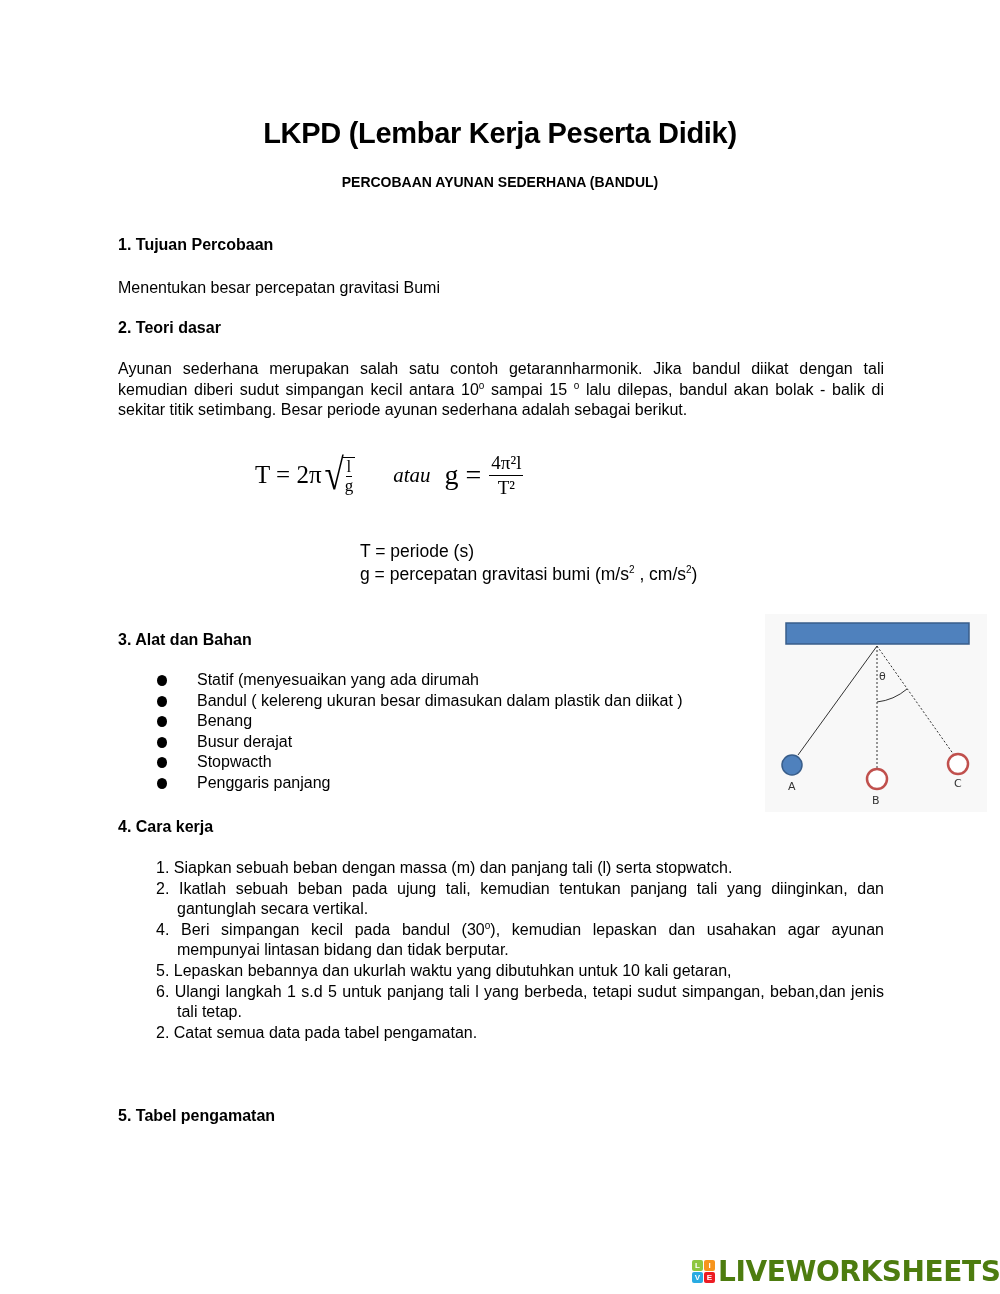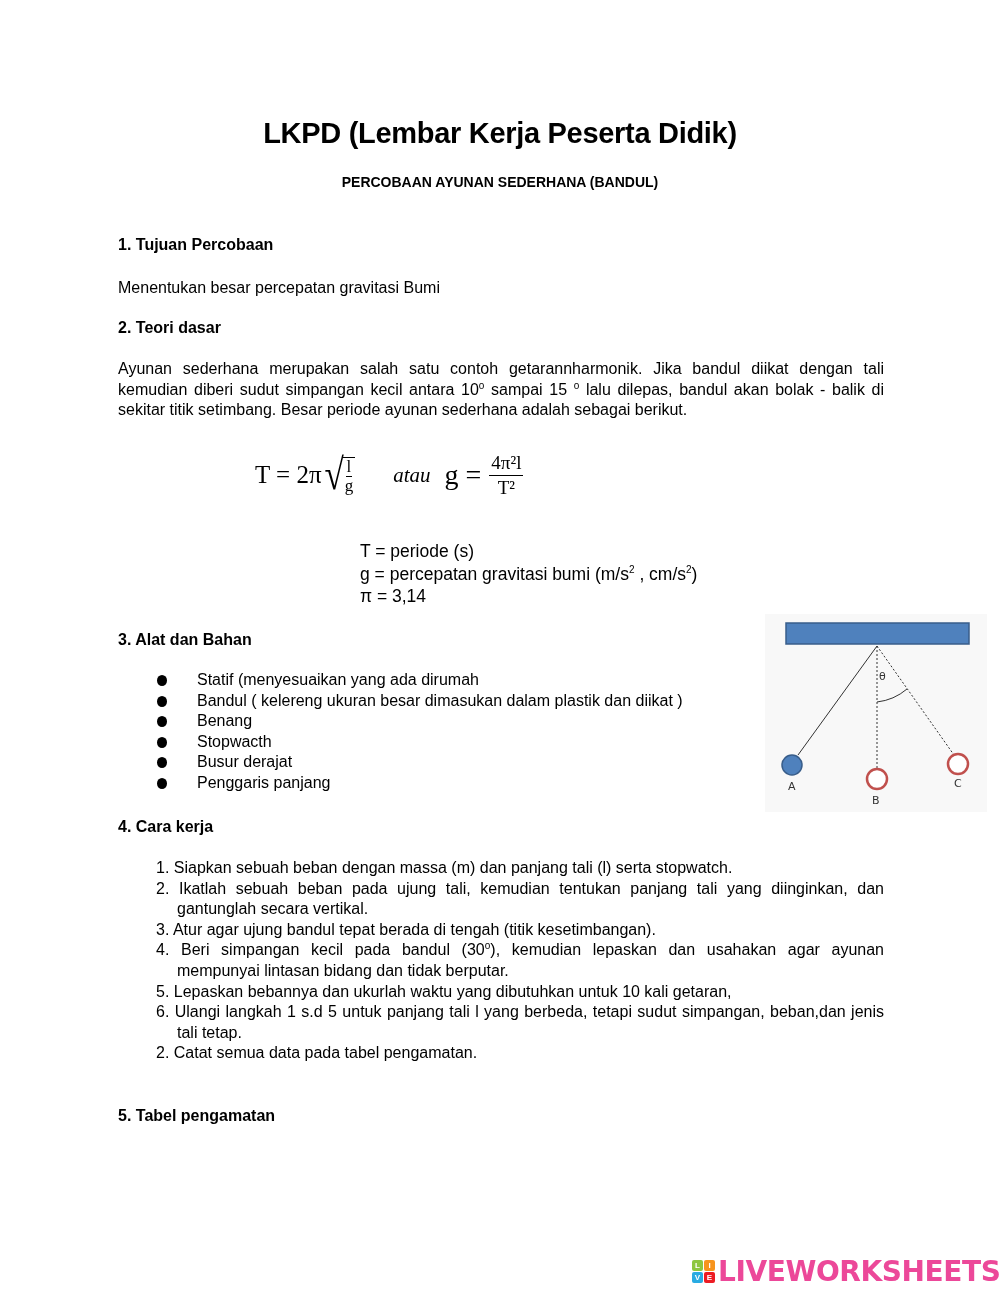--- a/index.html
+++ b/index.html
@@ -25,21 +25,21 @@
   .ket-indent { padding-left:105px; }
   ul.tools { position:absolute; left:155px; top:670px; margin:0; padding:0; list-style:none; font-size:16px; line-height:20.6px; }
   ul.tools li { position:relative; padding-left:42px; }
   ul.tools li::before { content:""; position:absolute; left:2px; top:5px; width:10px; height:11px; border-radius:50%; background:#000; }
   ol.steps { position:absolute; left:156px; top:858px; width:728px; margin:0; padding:0; list-style:none; font-size:16px; line-height:20.6px; }
   ol.steps li { text-align:justify; padding-left:21px; text-indent:-21px; }
   .diagram { left:765px; top:614px; width:222px; height:198px; background:#f8f8f8; }
   .logo { left:692px; top:1255px; display:flex; align-items:center; }
   .logo-tiles { display:grid; grid-template-columns:11px 11px; grid-template-rows:11px 11px; gap:1px; margin-right:3px; }
   .tile { font-size:8px; font-weight:bold; color:#fff; text-align:center; line-height:11px; border-radius:2px; }
-  .logo-text { font-size:28px; font-weight:bold; color:#ec4899; letter-spacing:-0.4px; font-family:"DejaVu Sans", sans-serif; }
+  .logo-text { font-size:28px; font-weight:bold; color:#4d7c0f; letter-spacing:-0.4px; font-family:"DejaVu Sans", sans-serif; }
 </style>
 </head>
 <body>
 
 <div class="abs title">LKPD (Lembar Kerja Peserta Didik)</div>
 <div class="abs subtitle">PERCOBAAN AYUNAN SEDERHANA (BANDUL)</div>
 
 <div class="abs heading" style="top:236px;">1. Tujuan Percobaan</div>
 <div class="abs body-text" style="top:277px;">Menentukan besar percepatan gravitasi Bumi</div>
 
@@ -59,30 +59,29 @@
   <span style="margin-right:8px; font-size:28px;">g =</span>
   <span class="frac" style="font-size:19px;">
     <span class="num">4π²l</span>
     <span class="den">T²</span>
   </span>
 </div>
 
 <div class="abs ket">
   <div class="ket-indent">T = periode (s)</div>
   <div class="ket-indent"><span>g = percepatan gravitasi bumi (m/s</span><sup>2</sup><span> , cm/s</span><sup>2</sup><span>)</span></div>
-  <div class="ket-indent">π = 3,14</div>
 </div>
 
 <div class="abs heading" style="top:631px;">3. Alat dan Bahan</div>
 <ul class="tools">
   <li>Statif (menyesuaikan yang ada dirumah</li>
   <li>Bandul ( kelereng ukuran besar dimasukan dalam plastik dan diikat )</li>
   <li>Benang</li>
+  <li>Busur derajat</li>
   <li>Stopwacth</li>
-  <li>Busur derajat</li>
   <li>Penggaris panjang</li>
 </ul>
 
 <div class="abs diagram">
   <svg width="222" height="198" viewBox="0 0 222 198">
     <rect x="21" y="9" width="183" height="21" fill="#4f81bd" stroke="#385d8a" stroke-width="1.5"></rect>
     <line x1="112" y1="32" x2="33" y2="141" stroke="#333" stroke-width="1"></line>
     <line x1="112" y1="32" x2="112" y2="154" stroke="#333" stroke-width="1" stroke-dasharray="2,2"></line>
     <line x1="112" y1="32" x2="189" y2="141" stroke="#333" stroke-width="1" stroke-dasharray="2,2"></line>
     <path d="M112 88 A 56 56 0 0 0 142 75" fill="none" stroke="#333" stroke-width="1"></path>
@@ -93,21 +92,20 @@
     <text x="23" y="176" font-size="11" font-family="DejaVu Sans, sans-serif" fill="#333">A</text>
     <text x="107" y="190" font-size="11" font-family="DejaVu Sans, sans-serif" fill="#333">B</text>
     <text x="189" y="173" font-size="11" font-family="DejaVu Sans, sans-serif" fill="#333">C</text>
   </svg>
 </div>
 
 <div class="abs heading" style="top:818px;">4. Cara kerja</div>
 <ol class="steps">
   <li>1. Siapkan sebuah beban dengan massa (m) dan panjang tali (l) serta stopwatch.</li>
   <li>2. Ikatlah sebuah beban pada ujung tali, kemudian tentukan panjang tali yang diinginkan, dan gantunglah secara vertikal.</li>
-  <li>3. Atur agar ujung bandul tepat berada di tengah (titik kesetimbangan).</li>
   <li><span>4. Beri simpangan kecil pada bandul (30</span><sup>o</sup><span>), kemudian lepaskan dan usahakan agar ayunan mempunyai lintasan bidang dan tidak berputar.</span></li>
   <li>5. Lepaskan bebannya dan ukurlah waktu yang dibutuhkan untuk 10 kali getaran,</li>
   <li>6. Ulangi langkah 1 s.d 5 untuk panjang tali l yang berbeda, tetapi sudut simpangan, beban,dan jenis tali tetap.</li>
   <li>2. Catat semua data pada tabel pengamatan.</li>
 </ol>
 
 <div class="abs heading" style="top:1107px;">5. Tabel pengamatan</div>
 
 <div class="abs logo">
   <div class="logo-tiles">

